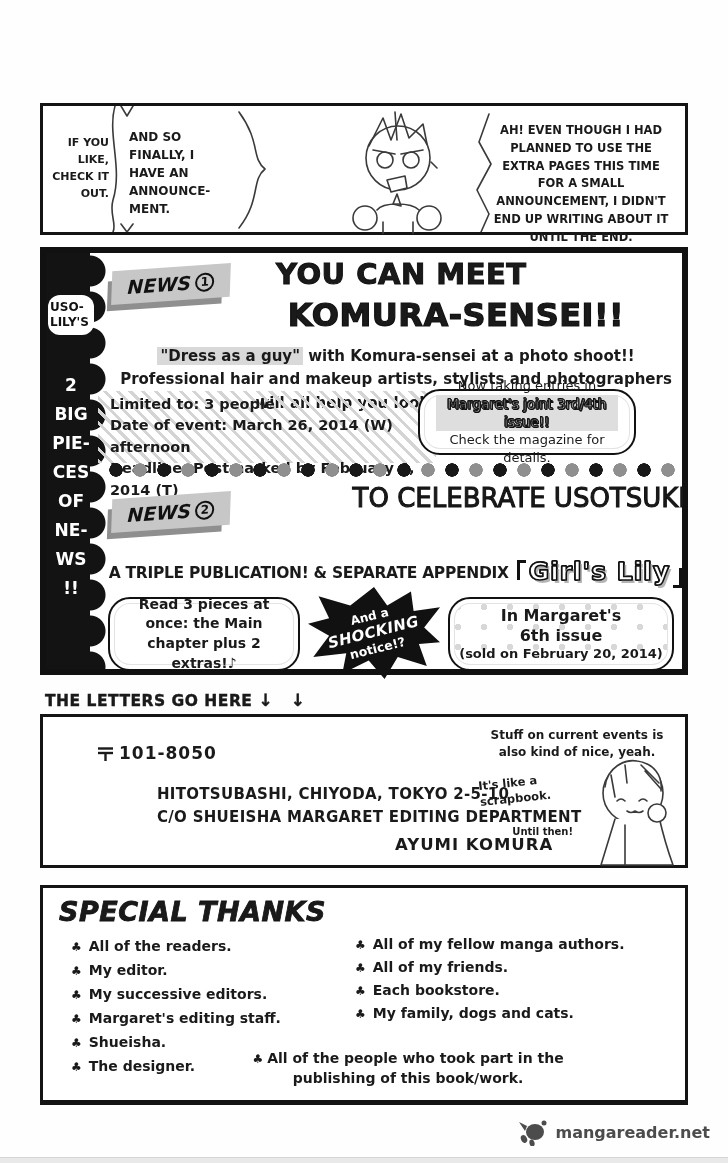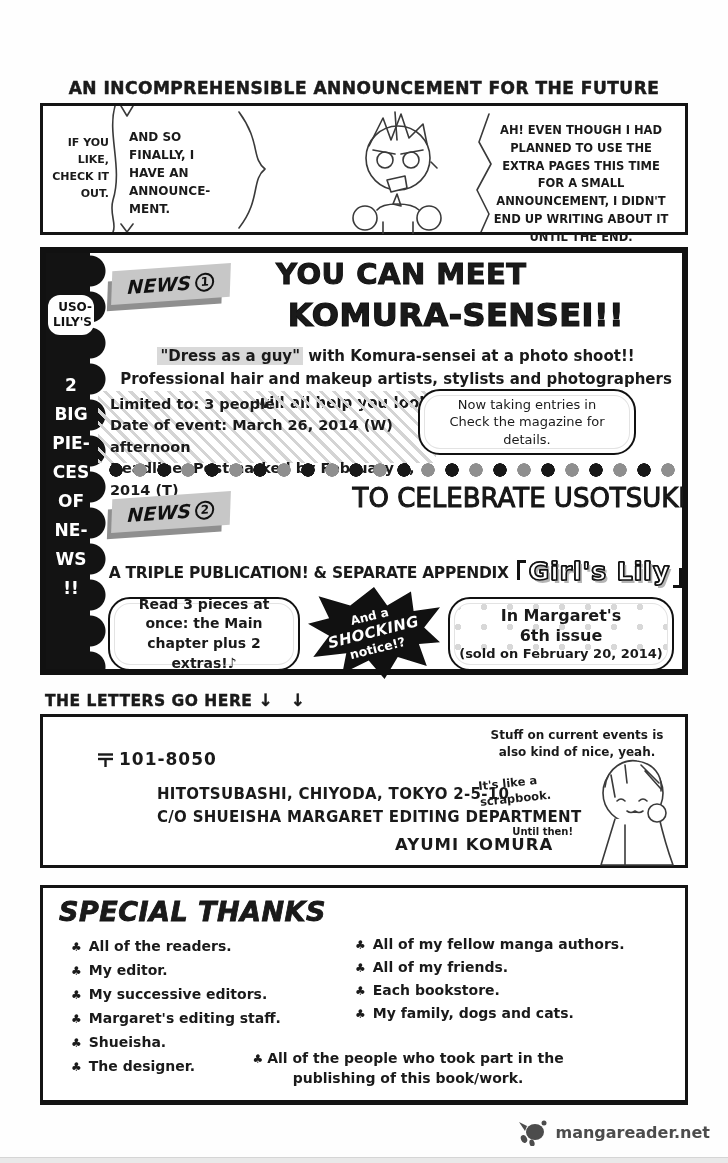--- a/index.html
+++ b/index.html
@@ -44,21 +44,21 @@
     border:6px solid #111; background:#fff;
   }
   .sidebar { position:absolute; left:0; top:0; bottom:0; width:44px; background:#131313; }
   .sidebar-scallop {
     position:absolute; left:44px; top:0; bottom:0; width:16px;
     background-image:radial-gradient(circle 16px at 0px 18px, #131313 15px, transparent 16px);
     background-size:16px 36px; background-repeat:repeat-y;
   }
   .sidebar-badge {
     position:absolute; left:2px; top:42px; width:46px; padding:5px 2px;
-    background:#fff; border-radius:12px; text-align:right; z-index:2;
+    background:#fff; border-radius:12px; text-align:left; z-index:2;
     font-size:12px; font-weight:800; line-height:1.25; color:#111;
   }
   .sidebar-lines {
     position:absolute; left:0; top:122px; width:50px; z-index:2;
     display:flex; flex-direction:column; align-items:center; gap:9px;
     color:#fff; font-weight:800; font-size:17px; text-align:center;
   }
   .ribbon {
     position:absolute; width:118px; height:34px; background:#c7c7c7;
     transform:skew(-6deg) rotate(-4deg);
@@ -157,21 +157,21 @@
     position:absolute; left:45px; top:690px;
     font-size:15.5px; font-weight:800; letter-spacing:0.5px;
     -webkit-text-stroke:0.4px #1a1a1a;
   }
   .letters-arrows { font-size:17px; letter-spacing:6px; margin-left:6px; }
   .address-box {
     position:absolute; left:40px; top:714px; width:648px; height:154px;
     border:3px solid #141414; background:#fff;
   }
   .postal-row { position:absolute; left:54px; top:26px; display:flex; align-items:center; gap:5px;
-    font-size:17px; font-weight:800; letter-spacing:1px;margin-top:6px; }
+    font-size:17px; font-weight:800; letter-spacing:1px; }
   .addr1 { position:absolute; left:114px; top:68px; font-size:15px; font-weight:700; letter-spacing:0.3px; }
   .addr2 { position:absolute; left:114px; top:91px; font-size:15px; font-weight:700; letter-spacing:0.3px; }
   .author { position:absolute; left:352px; top:118px; font-size:16.5px; font-weight:800; letter-spacing:1px; }
   .note1 { position:absolute; right:8px; top:10px; width:200px; text-align:center;
     font-size:12px; font-weight:700; line-height:1.4; }
   .note2 { position:absolute; right:128px; top:58px; width:78px; font-size:11.5px; font-weight:700;
     line-height:1.35; transform:rotate(-6deg); }
   .note3 { position:absolute; right:112px; top:108px; font-size:10px; font-weight:700; line-height:1.35;text-align:right; }
   .chibi-bottom { position:absolute; right:4px; top:36px; }
 
@@ -200,21 +200,20 @@
     color:#4c4c4c; font-weight:800; font-size:16px; }
   .page-edge { position:absolute; left:0; right:0; bottom:0; height:6px; background:#e9e9e9; border-top:1px solid #d5d5d5; }
 
   svg.line-art { stroke:#3a3a3a; stroke-width:1.6; fill:none; stroke-linecap:round; stroke-linejoin:round; }
 </style>
 </head>
 <body>
 
 <div class="page comic">
 
-  <div class="page-title">AN INCOMPREHENSIBLE ANNOUNCEMENT FOR THE FUTURE</div>
 
   <div class="top-panel">
     <svg class="panel-lines line-art" viewBox="0 0 648 126" width="648" height="126">
       <path d="M72,0 C64,28 80,62 70,94 C66,108 74,118 70,126"></path>
       <path d="M78,0 L84,10 L90,0"></path>
       <path d="M196,6 C218,36 208,52 222,63 C208,74 218,94 196,122"></path>
       <path d="M446,8 L436,36 L448,58 L434,84 L446,108 L438,126"></path>
       <path d="M78,118 L84,126 L90,118"></path>
     </svg>
     <div class="bub-left-small">IF YOU LIKE, CHECK IT OUT.</div>
@@ -264,20 +263,21 @@
 
     <div class="hatch"></div>
     <div class="n1-details">
       <div>Limited to: 3 people</div>
       <div>Date of event: March 26, 2014 (W) afternoon</div>
       <div>Deadline: Postmarked by February 4, 2014 (T)</div>
     </div>
 
     <div class="cloud entry-bubble">
       <div>Now taking entries in</div>
+      <div class="outline-text entry-mid">Margaret's joint 3rd/4th issue!!</div>
       <div>Check the magazine for details.</div>
     </div>
 
     <div class="dots-row"></div>
 
     <div class="ribbon n2-banner">
       <span>NEWS</span>
       <span class="circled-num">2</span>
     </div>
     <div class="n2-head1">TO CELEBRATE USOTSUKI</div>

